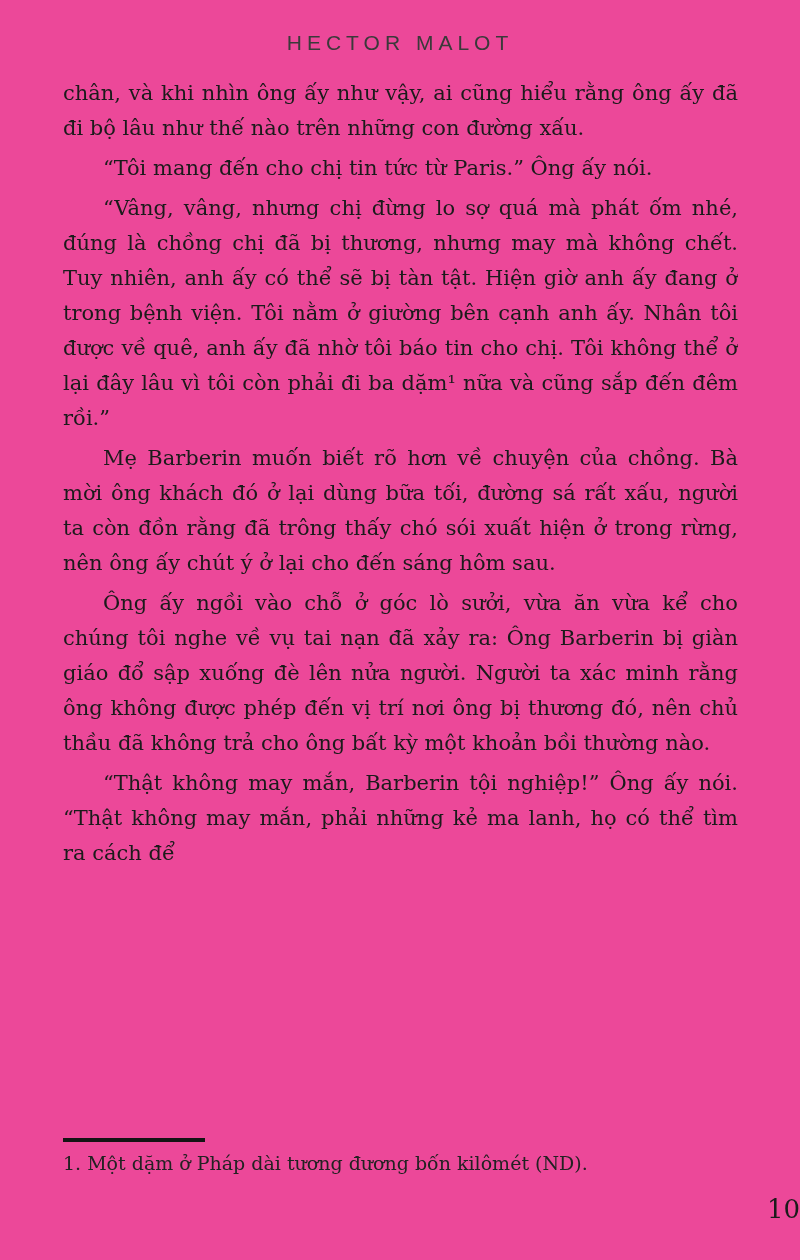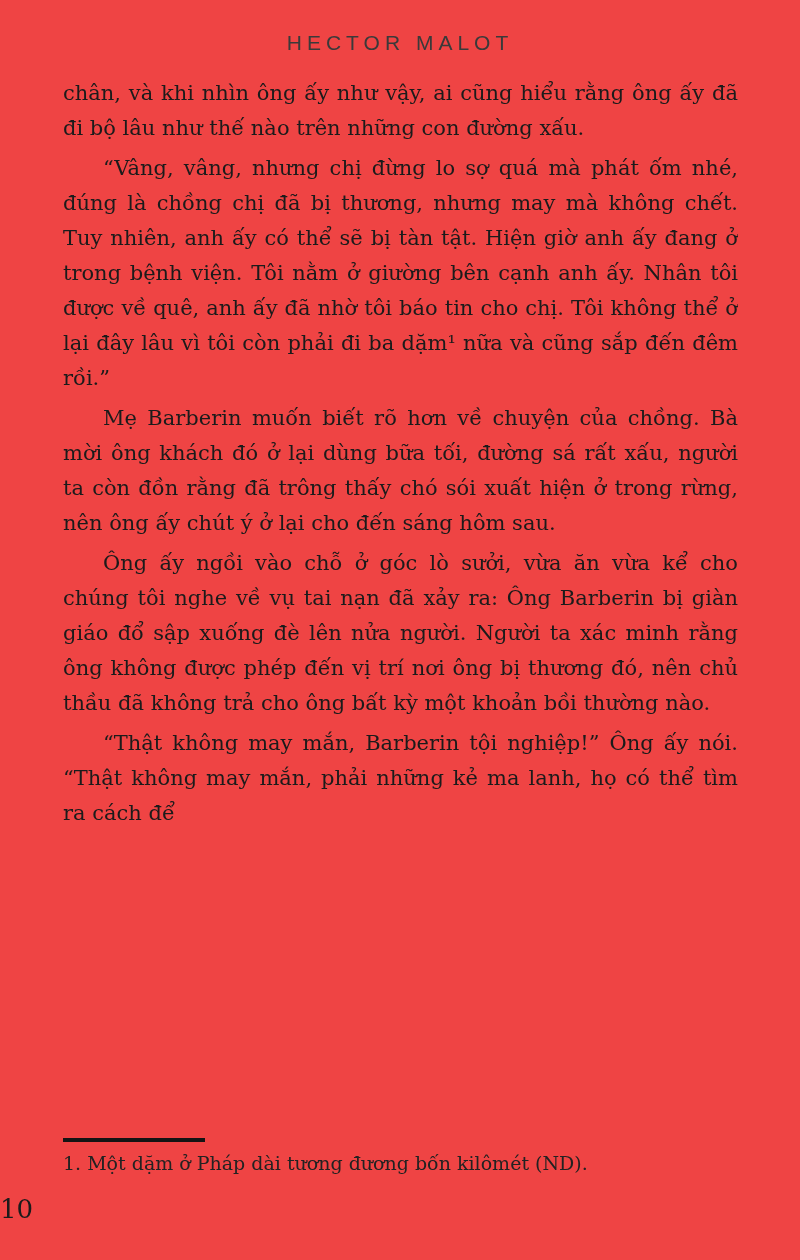--- a/index.html
+++ b/index.html
@@ -4,21 +4,21 @@
 <style>
   html, body {
     margin: 0;
     padding: 0;
     background: #ffffff;
   }
   .page {
     position: relative;
     width: 800px;
     height: 1260px;
-    background: #ef4444;
+    background: #ec4899;
     overflow: hidden;
     box-sizing: border-box;
   }
   .running-head {
     padding-top: 31px;
     text-align: center;
     font-family: "Liberation Sans", sans-serif;
     font-weight: 400;
     font-size: 21px;
     letter-spacing: 5px;
@@ -57,35 +57,36 @@
     font-family: "DejaVu Serif", "Liberation Serif", serif;
     font-size: 19px;
     line-height: 24px;
     color: #222222;
   }
   .page-number {
     position: absolute;
     top: 1194px;
     left: 0;
     width: 100%;
-    text-align: left;
+    text-align: right;
     font-family: "DejaVu Serif", "Liberation Serif", serif;
     font-size: 26px;
     color: #1b1b1b;
   }
 </style>
 </head>
 <body>
 
 <div class="page">
 
   <div class="running-head">HECTOR MALOT</div>
 
   <div class="body-text">
     <p class="para no-indent">chân, và khi nhìn ông ấy như vậy, ai cũng hiểu rằng ông ấy đã đi bộ lâu như thế nào trên những con đường xấu.</p>
+    <p class="para">“Tôi mang đến cho chị tin tức từ Paris.” Ông ấy nói.</p>
     <p class="para">“Vâng, vâng, nhưng chị đừng lo sợ quá mà phát ốm nhé, đúng là chồng chị đã bị thương, nhưng may mà không chết. Tuy nhiên, anh ấy có thể sẽ bị tàn tật. Hiện giờ anh ấy đang ở trong bệnh viện. Tôi nằm ở giường bên cạnh anh ấy. Nhân tôi được về quê, anh ấy đã nhờ tôi báo tin cho chị. Tôi không thể ở lại đây lâu vì tôi còn phải đi ba dặm¹ nữa và cũng sắp đến đêm rồi.”</p>
     <p class="para">Mẹ Barberin muốn biết rõ hơn về chuyện của chồng. Bà mời ông khách đó ở lại dùng bữa tối, đường sá rất xấu, người ta còn đồn rằng đã trông thấy chó sói xuất hiện ở trong rừng, nên ông ấy chút ý ở lại cho đến sáng hôm sau.</p>
     <p class="para">Ông ấy ngồi vào chỗ ở góc lò sưởi, vừa ăn vừa kể cho chúng tôi nghe về vụ tai nạn đã xảy ra: Ông Barberin bị giàn giáo đổ sập xuống đè lên nửa người. Người ta xác minh rằng ông không được phép đến vị trí nơi ông bị thương đó, nên chủ thầu đã không trả cho ông bất kỳ một khoản bồi thường nào.</p>
     <p class="para">“Thật không may mắn, Barberin tội nghiệp!” Ông ấy nói. “Thật không may mắn, phải những kẻ ma lanh, họ có thể tìm ra cách để</p>
   </div>
 
   <div class="footnote">
     <div class="footnote-rule"></div>
     <div class="footnote-text">1. Một dặm ở Pháp dài tương đương bốn kilômét (ND).</div>
   </div>

